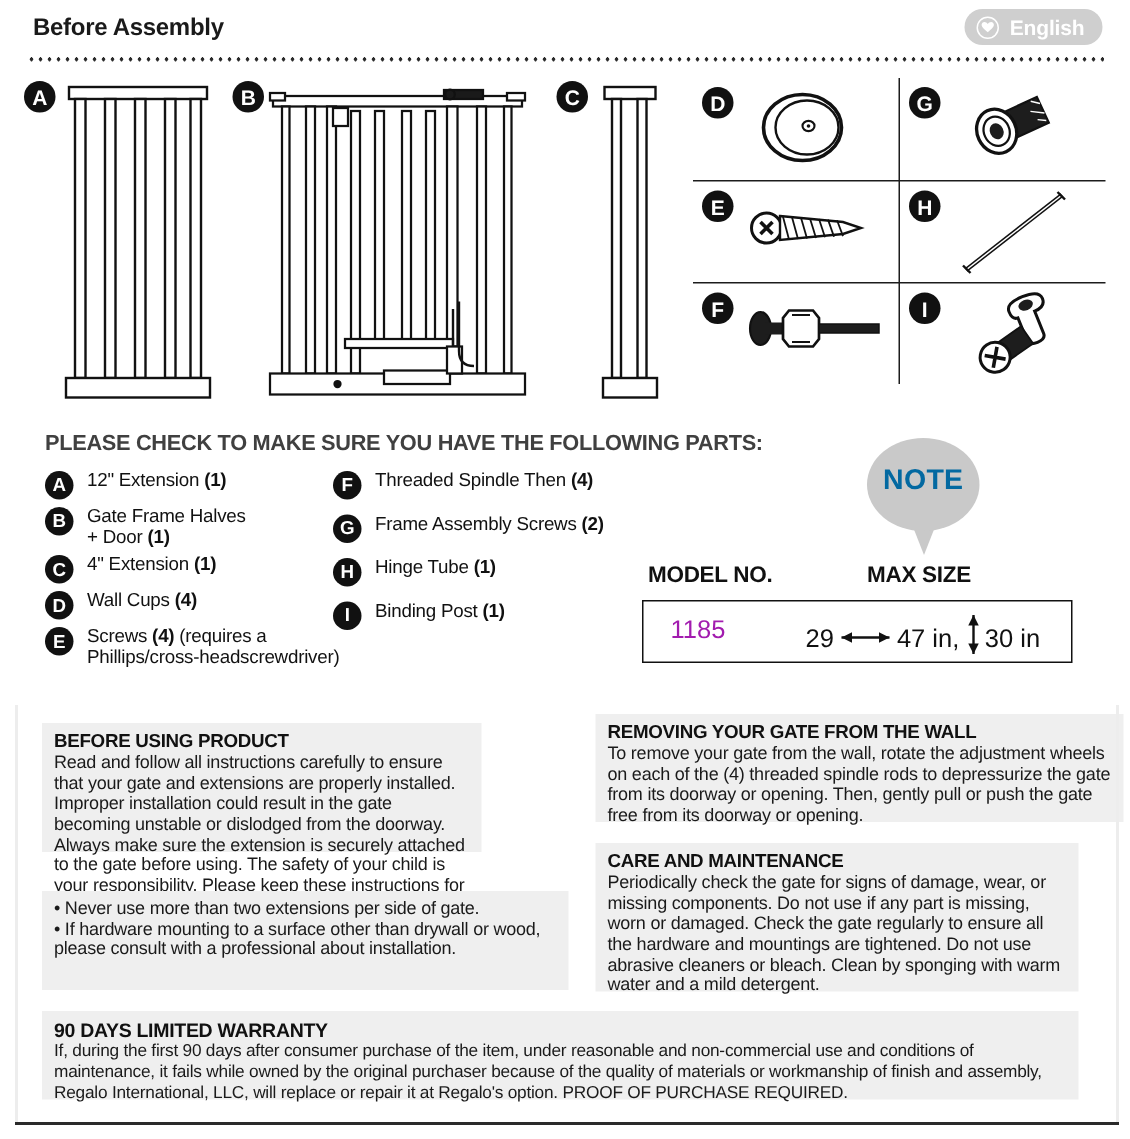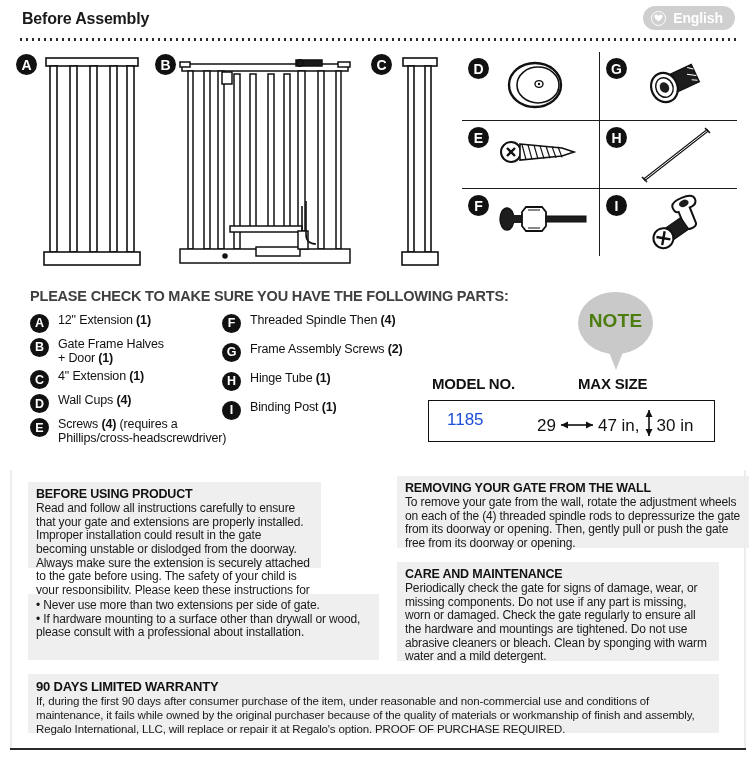--- a/index.html
+++ b/index.html
@@ -158,21 +158,21 @@
     border-left: 11px solid transparent;
     border-right: 11px solid transparent;
     border-top: 28px solid #c9c9c9;
   }
   .note-text {
     position: absolute;
     left: 0; top: 18px; width: 75px;
     text-align: center;
     font-size: 19px;
     font-weight: bold;
-    color: #4d7c0f;
+    color: #0369a1;
     letter-spacing: 0.2px;
   }
 
   
   .spec-head {
     position: absolute;
     top: 375px;
     font-size: 15px;
     font-weight: bold;
     letter-spacing: -0.2px;
@@ -184,21 +184,21 @@
     position: absolute;
     left: 428px; top: 400px;
     width: 287px; height: 42px;
     border: 1.8px solid #111;
     background: #fff;
   }
   .spec-model {
     position: absolute;
     left: 18px; top: 9px;
     font-size: 17px;
-    color: #1d4ed8;
+    color: #a21caf;
   }
   .spec-size {
     position: absolute;
     left: 108px; top: 8px;
     display: flex;
     align-items: center;
     font-size: 17px;
     color: #111;
     white-space: nowrap;
   }

